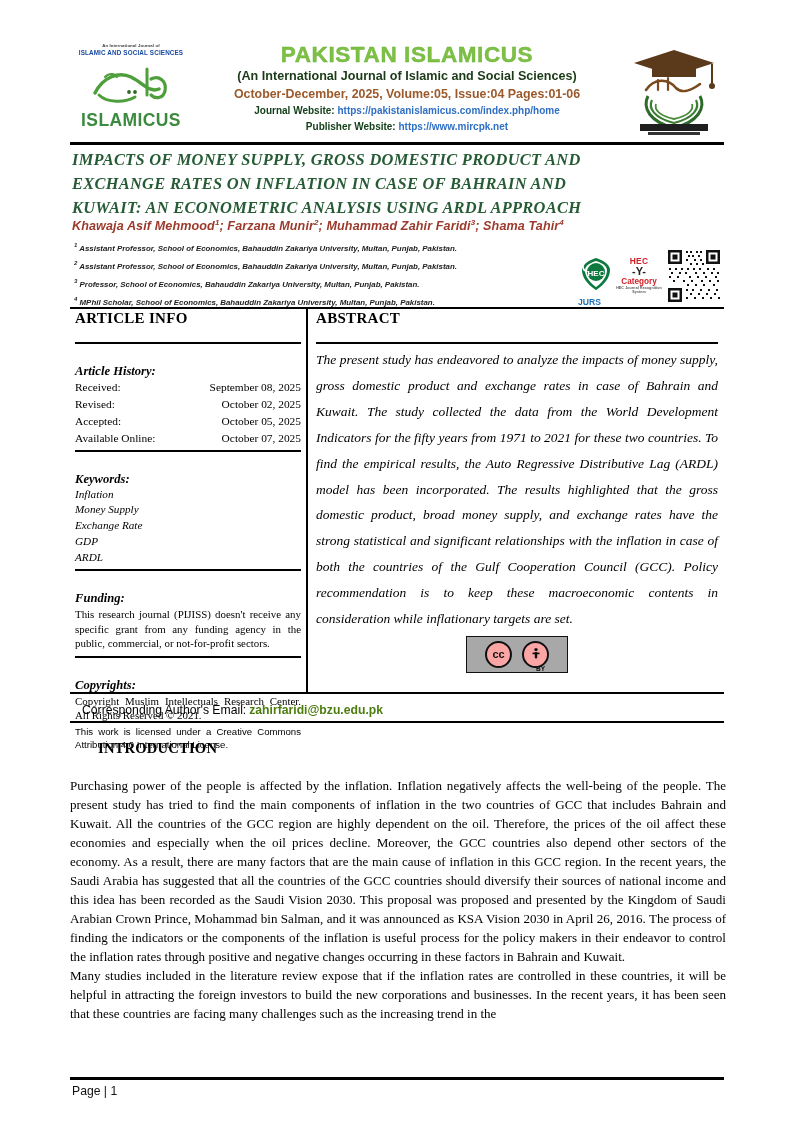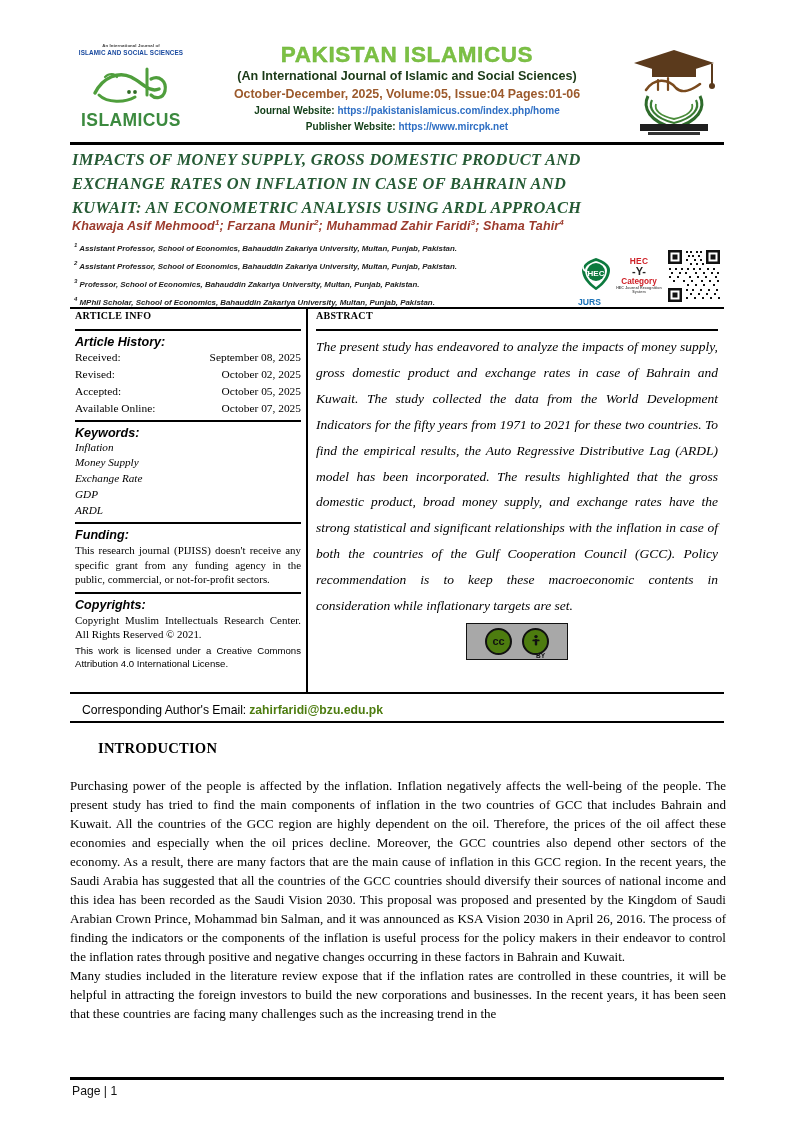--- a/index.html
+++ b/index.html
@@ -254,32 +254,32 @@
     padding: 0 5px 0 5px;
   }
   .col-right {
     flex: 1 1 auto;
     box-sizing: border-box;
     padding: 0 6px 0 8px;
   }
   .sec-head {
     font-family: "Liberation Serif", serif;
     font-weight: bold;
-    font-size: 10px;
+    font-size: 15px;
     letter-spacing: .3px;
     padding-top: 1px;
-    padding-bottom: 8px;
+    padding-bottom: 15px;
     border-bottom: 2.2px solid #000;
   }
   .sub-head {
-    font-family: Liberation Sans, sans-serif;
+    font-family: Liberation Serif, serif;
     font-style: italic;
     font-weight: bold;
     font-size: 12.6px;
-    margin-top: 4px;
+    margin-top: 20px;
   }
   .hist-row {
     display: flex;
     justify-content: space-between;
     font-family: "Liberation Serif", serif;
     font-size: 11.4px;
     line-height: 1.48;
   }
   .divline {
     border-top: 2.2px solid #000;
@@ -323,21 +323,21 @@
     border: 1px solid #111;
     display: flex;
     align-items: center;
     justify-content: center;
     gap: 10px;
     position: relative;
   }
   .cc-circ {
     width: 23px; height: 23px;
     border-radius: 50%;
-    background: #4d7c0f;
+    background: #fca5a5;
     border: 2.5px solid #111;
     display: flex; align-items: center; justify-content: center;
     font-family: "Liberation Sans", sans-serif;
     font-weight: bold; font-size: 11px; color: #111;
   }
   .cc-by {
     position: absolute;
     bottom: 0px; right: 22px;
     font-family: "Liberation Sans", sans-serif;
     font-weight: bold; font-size: 6.5px; color: #111;

